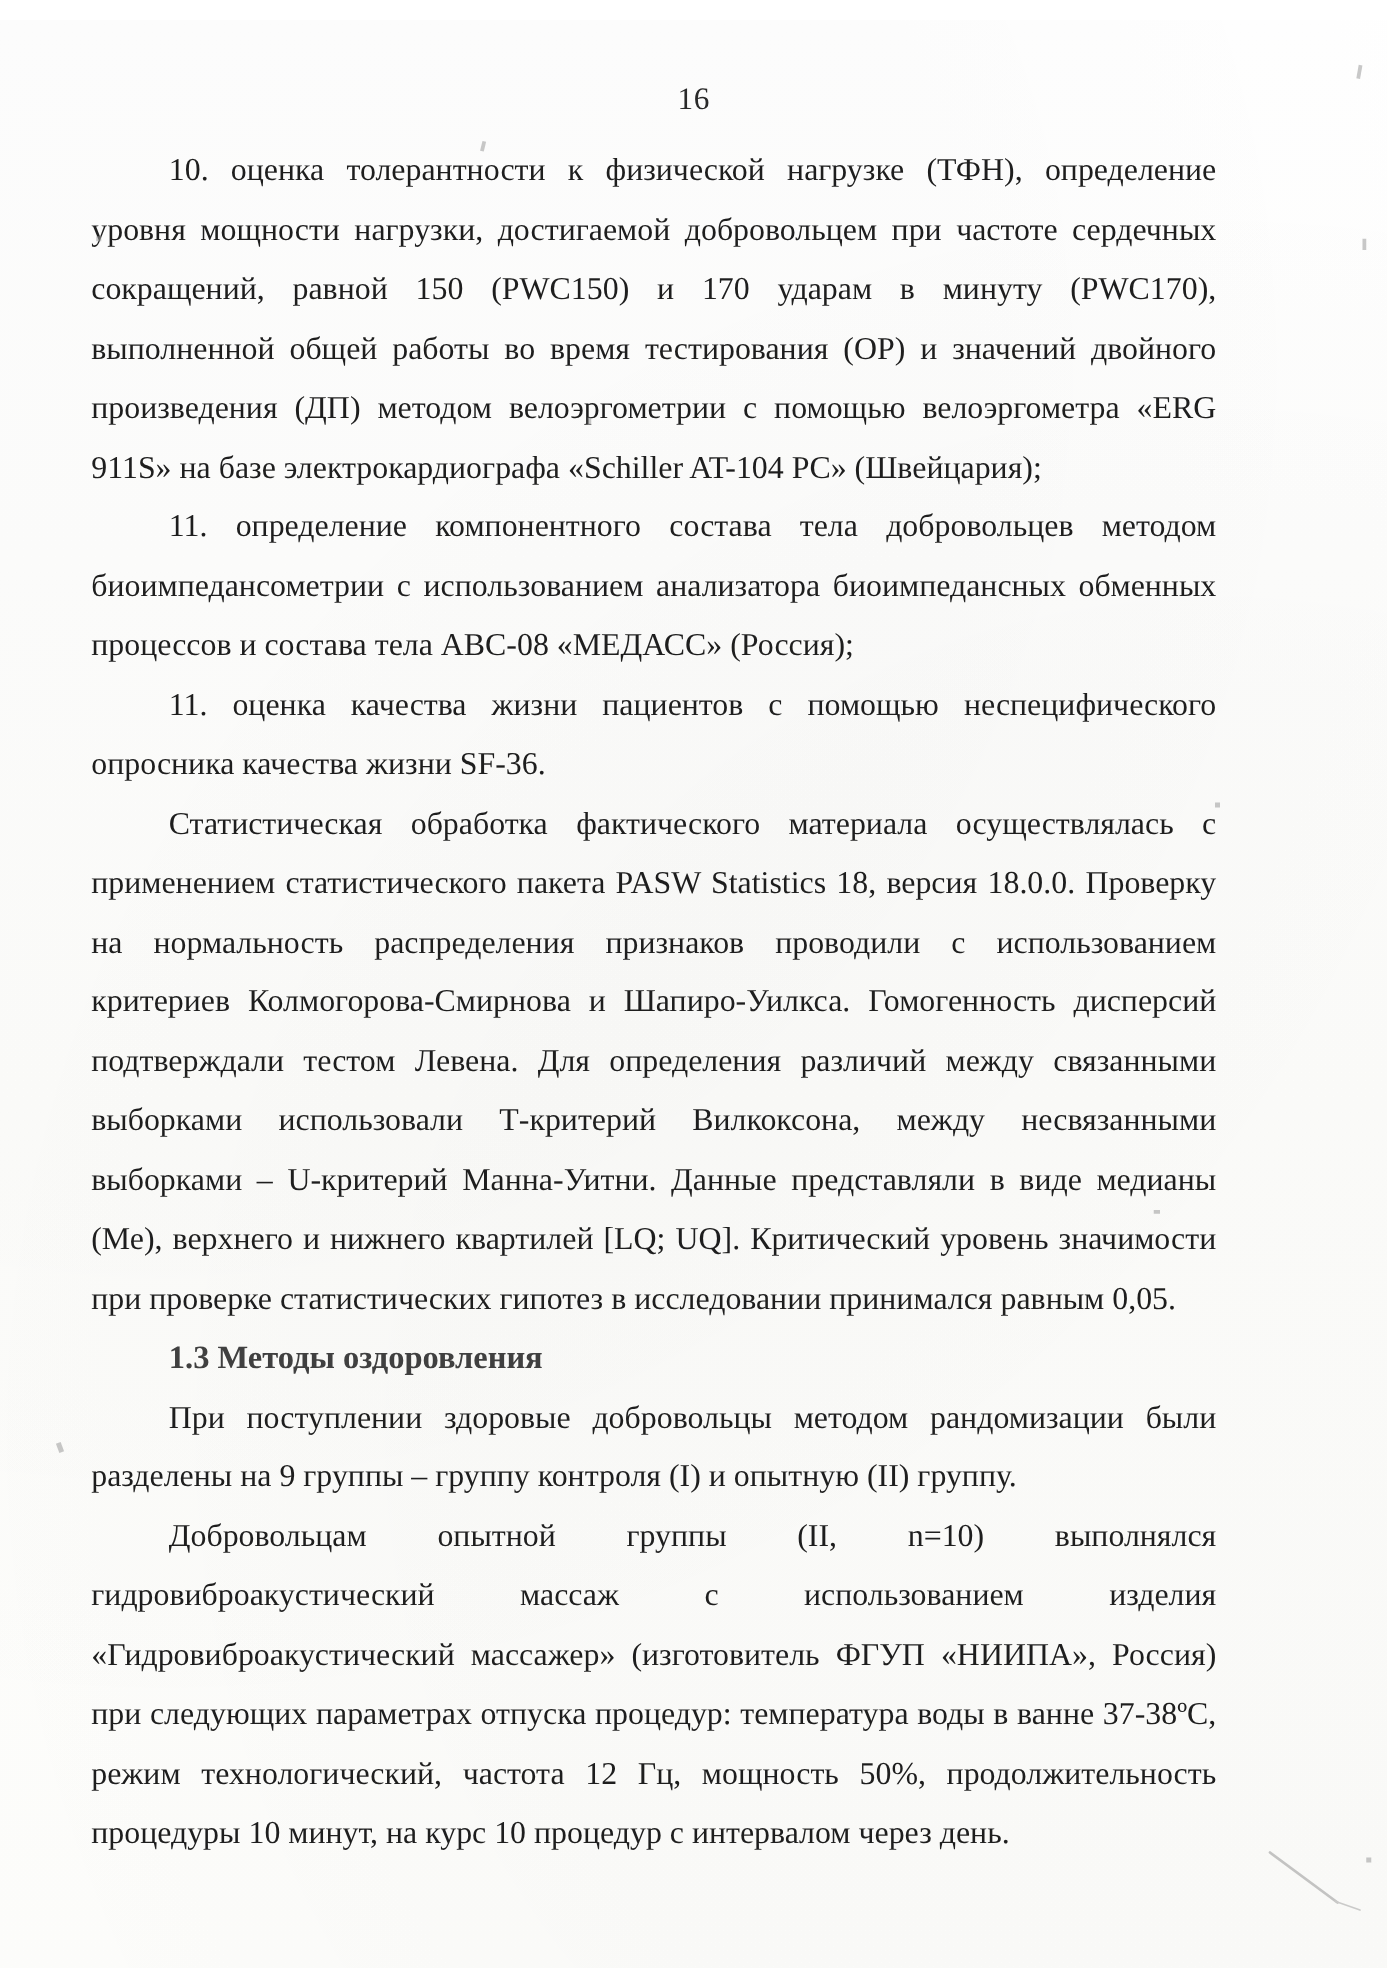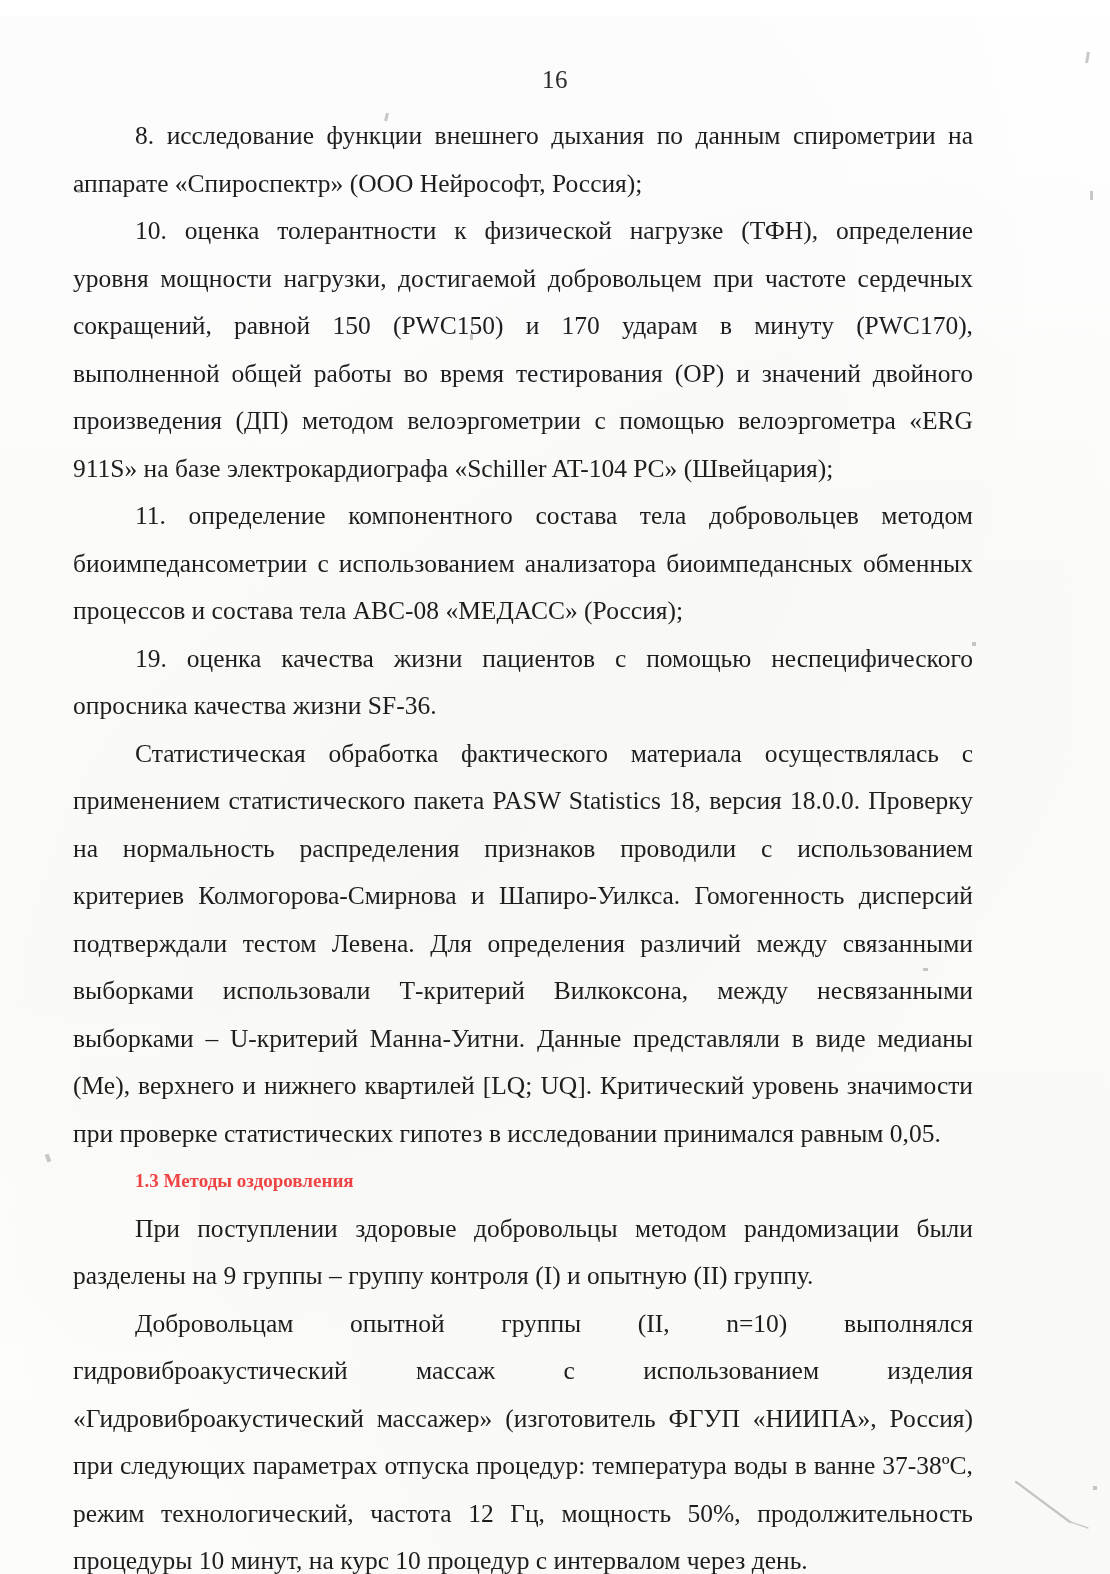--- a/index.html
+++ b/index.html
@@ -56,24 +56,24 @@
     text-indent: 62px;
     font-size: 25.5px;
     line-height: 47.5px;
     color: #1e1e1e;
     -webkit-font-smoothing: antialiased;
   }
 
   h2.subheading {
     margin: 0;
     text-indent: 62px;
-    font-size: 19px;
+    font-size: 26px;
     line-height: 47.5px;
     font-weight: bold;
-    color: #ef4444;
+    color: #404040;
   }
 
   
   .speck {
     position: absolute;
     background: #9a9a9a;
     opacity: 0.55;
     pointer-events: none;
   }
 
@@ -89,28 +89,27 @@
 </style>
 </head>
 <body>
 
 <div class="page">
 
   <div class="page-number">16</div>
 
   <div class="body-text">
 
-    <p class="para">8. исследование функции внешнего дыхания по данным спирометрии на аппарате «Спироспектр» (ООО Нейрософт, Россия);</p>
 
 
     <p class="para">10. оценка толерантности к физической нагрузке (ТФН), определение уровня мощности нагрузки, достигаемой добровольцем при частоте сердечных сокращений, равной 150 (PWC150) и 170 ударам в минуту (PWC170), выполненной общей работы во время тестирования (ОР) и значений двойного произведения (ДП) методом велоэргометрии с помощью велоэргометра «ERG 911S» на базе электрокардиографа «Schiller AT-104 PC» (Швейцария);</p>
 
     <p class="para">11. определение компонентного состава тела добровольцев методом биоимпедансометрии с использованием анализатора биоимпедансных обменных процессов и состава тела АВС-08 «МЕДАСС» (Россия);</p>
 
-    <p class="para">19. оценка качества жизни пациентов с помощью неспецифического опросника качества жизни SF-36.</p>
+    <p class="para">11. оценка качества жизни пациентов с помощью неспецифического опросника качества жизни SF-36.</p>
 
     <p class="para">Статистическая обработка фактического материала осуществлялась с применением статистического пакета PASW Statistics 18, версия 18.0.0. Проверку на нормальность распределения признаков проводили с использованием критериев Колмогорова-Смирнова и Шапиро-Уилкса. Гомогенность дисперсий подтверждали тестом Левена. Для определения различий между связанными выборками использовали Т-критерий Вилкоксона, между несвязанными выборками – U-критерий Манна-Уитни. Данные представляли в виде медианы (Ме), верхнего и нижнего квартилей [LQ; UQ]. Критический уровень значимости при проверке статистических гипотез в исследовании принимался равным 0,05.</p>
 
     <h2 class="subheading">1.3 Методы оздоровления</h2>
 
     <p class="para">При поступлении здоровые добровольцы методом рандомизации были разделены на 9 группы – группу контроля (I) и опытную (II) группу.</p>
 
     <p class="para">Добровольцам опытной группы (II, n=10) выполнялся гидровиброакустический массаж с использованием изделия «Гидровиброакустический массажер» (изготовитель ФГУП «НИИПА», Россия) при следующих параметрах отпуска процедур: температура воды в ванне 37-38ºС, режим технологический, частота 12 Гц, мощность 50%, продолжительность процедуры 10 минут, на курс 10 процедур с интервалом через день.</p>
 
   </div>

